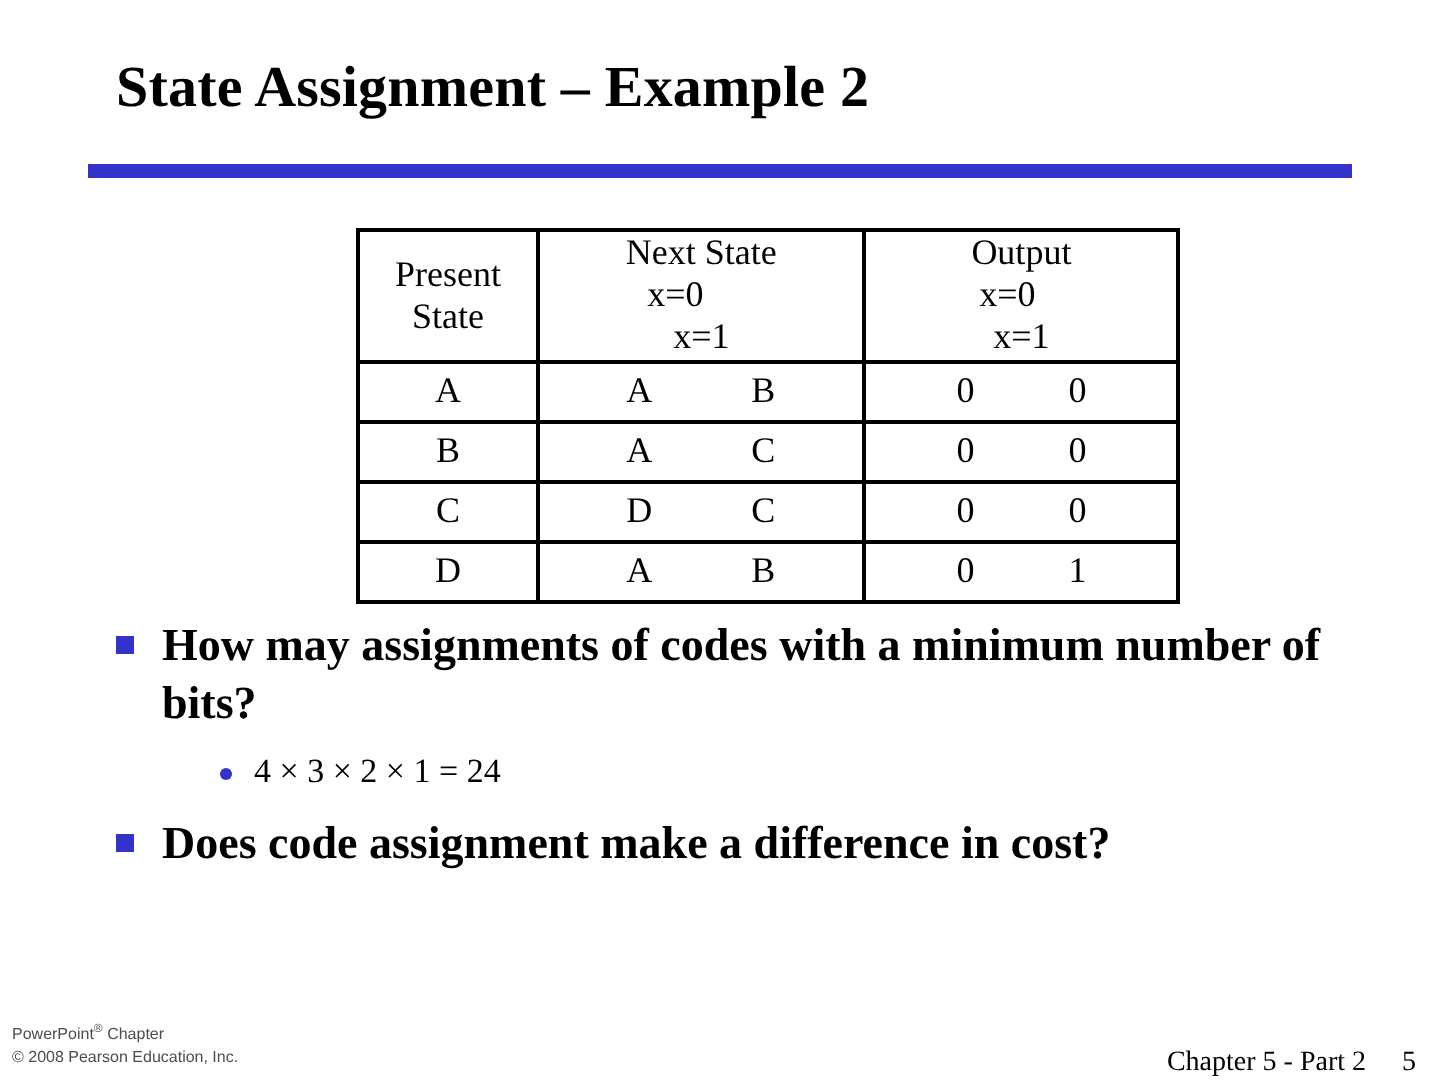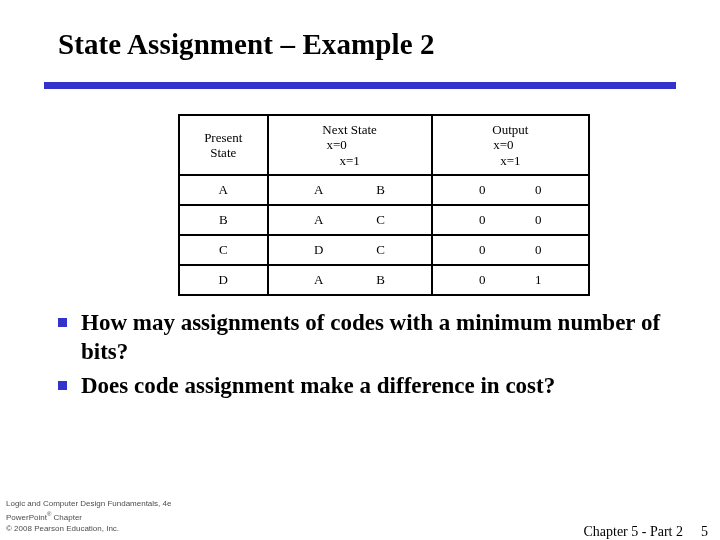--- a/index.html
+++ b/index.html
@@ -39,21 +39,21 @@
   }
 
   
   #state-table {
     position: absolute;
     left: 178px;
     top: 114px;
     width: 412px;
     border-collapse: collapse;
     font-family: "Liberation Serif", serif;
-    font-size: 13px;
+    font-size: 18px;
     color: #000000;
     padding-left: 41px;
   }
   #state-table td,
   #state-table th {
     border: 2px solid #000000;
     padding: 0;
     margin: 0;
     text-align: center;
     vertical-align: middle;
@@ -279,29 +279,32 @@
   </tbody>
 </table>
 
 <div id="bullets">
 
   <div class="bullet-l1">
     <span class="sq-marker"></span>
     <span class="bullet-l1-text">How may assignments of codes with a minimum number of bits?</span>
   </div>
 
+  <div class="bullet-l2">
+    <span class="dot-marker"></span>
+    <span class="bullet-l2-text">4 × 3 × 2 × 1 = 24</span>
+  </div>
 
   <div class="bullet-l1">
     <span class="sq-marker"></span>
     <span class="bullet-l1-text">Does code assignment make a difference in cost?</span>
   </div>
 
 </div>
 
 <div id="footer-left">
-  <div>Logic and Computer Design Fundamentals, 4e</div>
   <div><span>PowerPoint</span><sup>®</sup><span> Chapter</span></div>
   <div>© 2008 Pearson Education, Inc.</div>
 </div>
 
 <div id="footer-right">
   <span>Chapter 5 - Part 2</span><span class="page-num">5</span>
 </div>
 
 </body></html>

